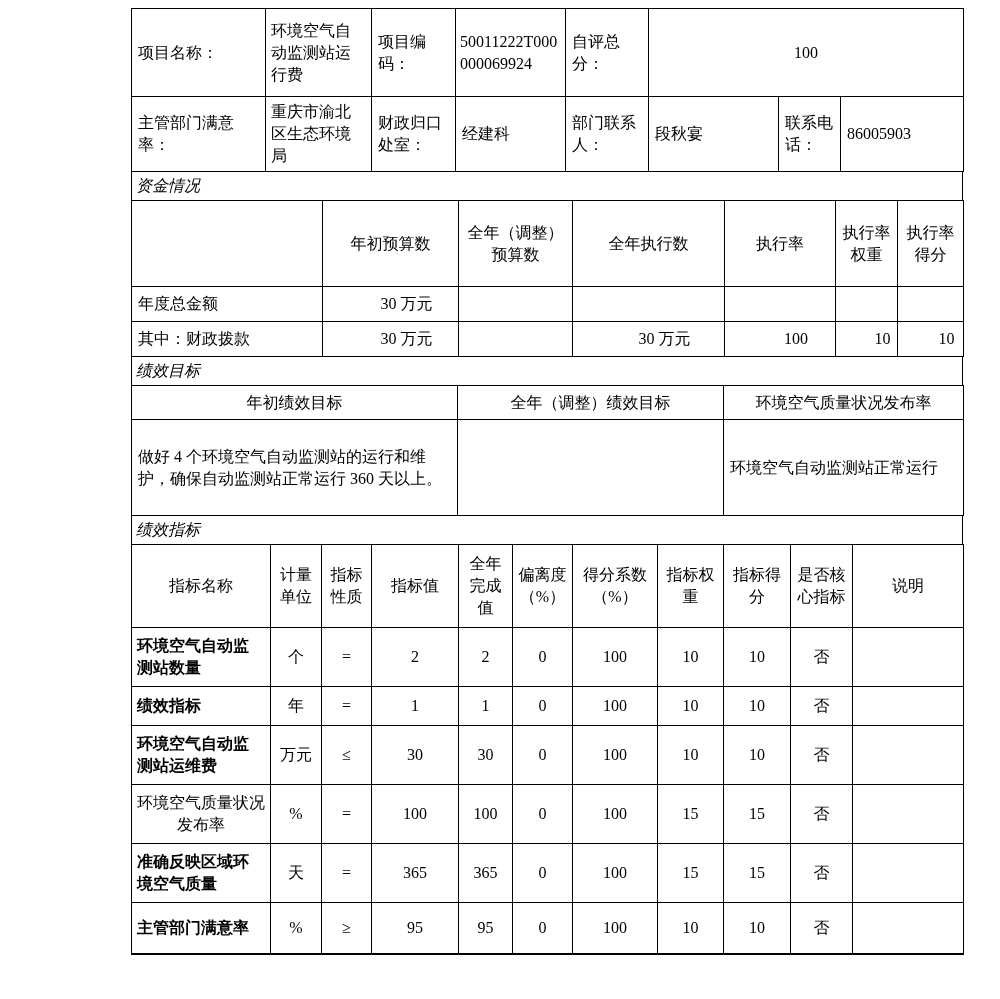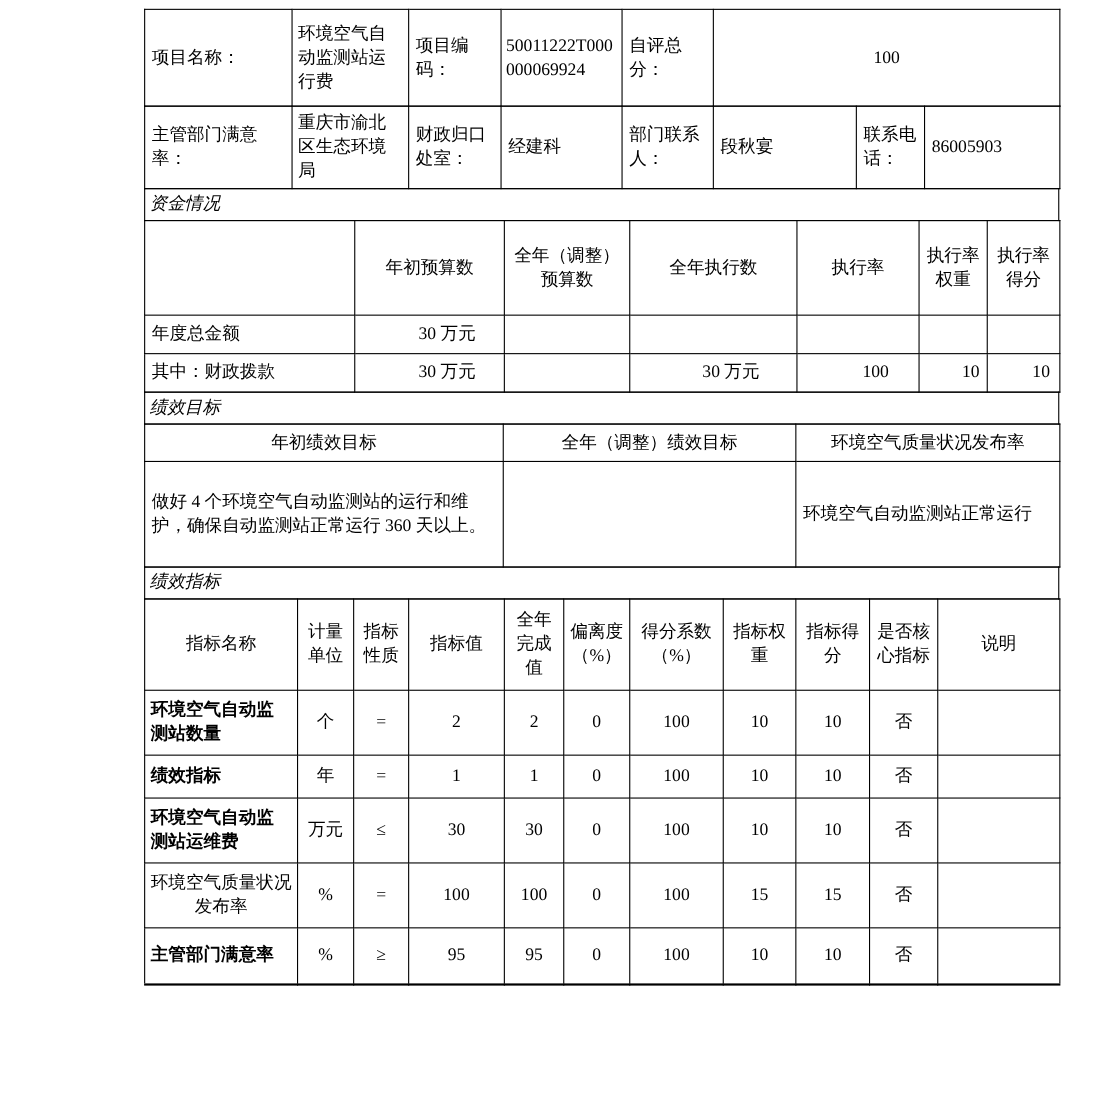--- a/index.html
+++ b/index.html
@@ -270,20 +270,33 @@
       <td class="c">100</td>
       <td class="c">100</td>
       <td class="c">0</td>
       <td class="c">100</td>
       <td class="c">15</td>
       <td class="c">15</td>
       <td class="c">否</td>
       <td class="l"></td>
     </tr>
 
+    <tr class="h58">
+      <td class="l name-cell">准确反映区域环境空气质量</td>
+      <td class="c">天</td>
+      <td class="c">=</td>
+      <td class="c">365</td>
+      <td class="c">365</td>
+      <td class="c">0</td>
+      <td class="c">100</td>
+      <td class="c">15</td>
+      <td class="c">15</td>
+      <td class="c">否</td>
+      <td class="l"></td>
+    </tr>
 
     <tr class="h50">
       <td class="l name-cell">主管部门满意率</td>
       <td class="c">%</td>
       <td class="c">≥</td>
       <td class="c">95</td>
       <td class="c">95</td>
       <td class="c">0</td>
       <td class="c">100</td>
       <td class="c">10</td>

